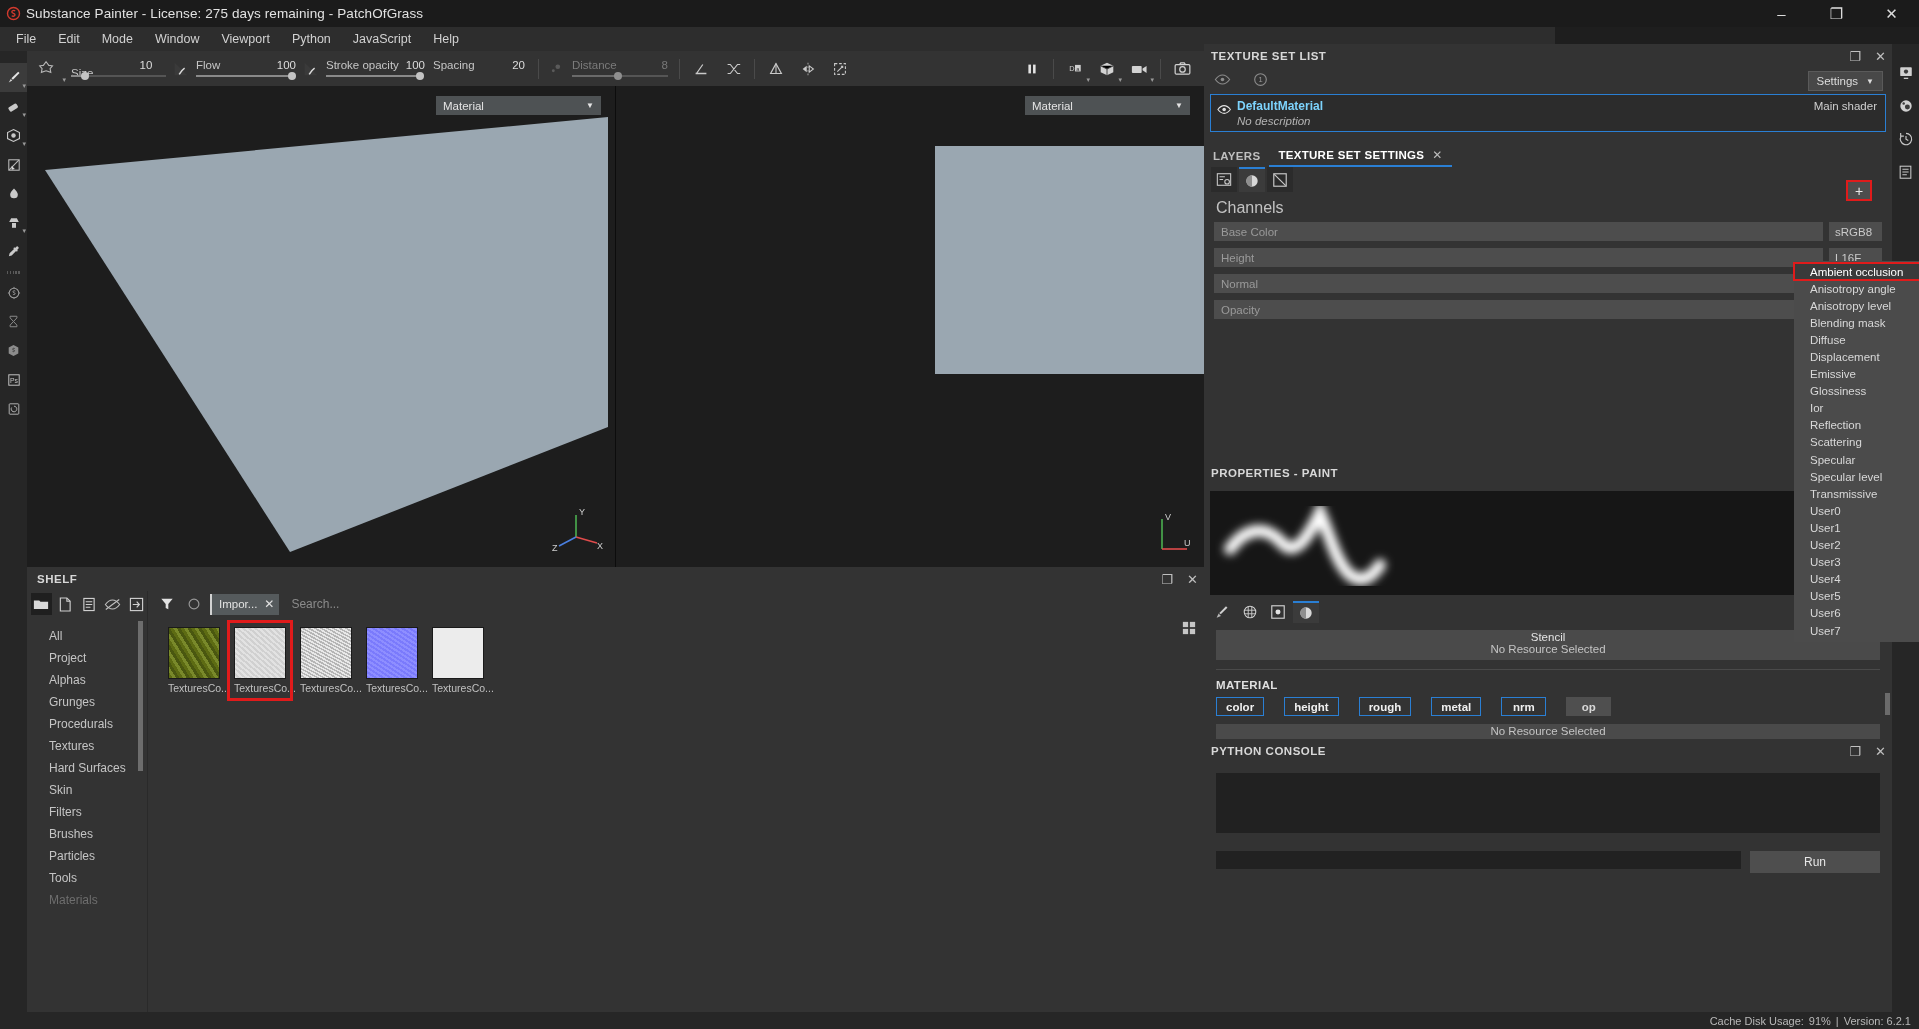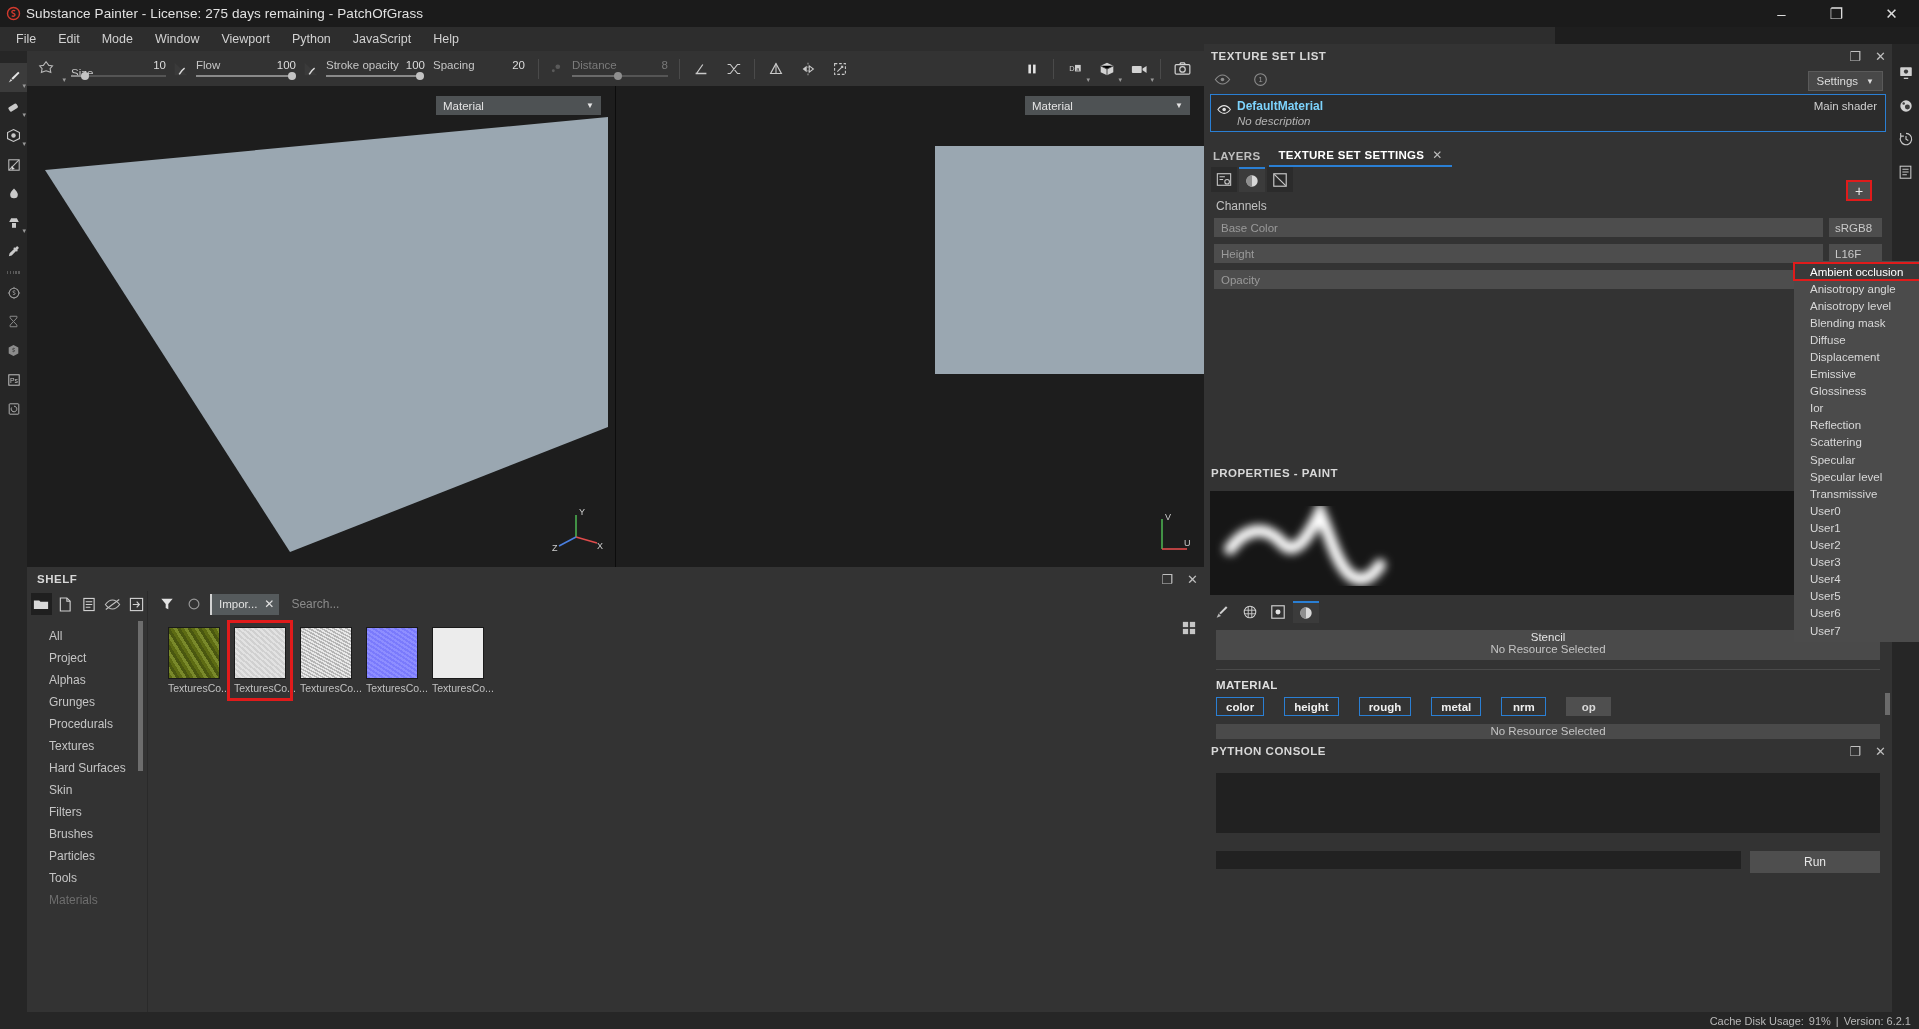--- a/index.html
+++ b/index.html
@@ -124,21 +124,21 @@
   
   #d-tss { top:101px; height:250px; }
   .tabs { height:22px; display:flex; align-items:flex-end; }
   .tab { font-size:11.5px; font-weight:bold; color:#bfbfbf; padding:0 9px; height:22px; display:flex; align-items:center; letter-spacing:.3px; }
   .tab.active { color:#ffffff; border-bottom:2px solid #2a7fd4; }
   .tab .x { margin-left:8px; font-size:12px; font-weight:normal; color:#bdbdbd; }
   .subtabs { height:25px; display:flex; padding-left:7px; background:#333; }
   .subtab { width:26px; height:25px; display:flex; align-items:center; justify-content:center; background:#2b2b2b; margin-right:2px; }
   .subtab.active { background:#3b3b3b; border-top:2px solid #2a7fd4; }
   .ch-area { position:relative; padding:4px 10px 0 10px; }
-  .ch-title { font-size:12px; color:#c2c2c2; margin:3px 0 5px 2px; }
+  .ch-title { font-size:16px; color:#c2c2c2; margin:3px 0 5px 2px; }
   .ch-row { display:flex; align-items:center; height:19px; margin-bottom:7px; }
   .ch-name { flex:1; background:#4d4d4d; height:19px; display:flex; align-items:center; padding-left:7px;
              font-size:11.5px; color:#9a9a9a; }
   .ch-fmt { width:53px; height:19px; background:#4d4d4d; margin-left:6px; display:flex; align-items:center;
             padding-left:6px; font-size:11.5px; color:#c9c9c9; }
   .ch-row.small .ch-name { max-width:110px; background:transparent; color:#b7b7b7; padding-left:2px; }
   .ch-row.small .ch-combo { width:175px; height:19px; background:#3c3c3c; display:flex; align-items:center;
                             padding-left:7px; font-size:11.5px; color:#c9c9c9; margin-left:4px; }
   .plus-btn { position:absolute; right:22px; top:-10px; width:22px; height:17px; background:#4d4d4d;
               display:flex; align-items:center; justify-content:center; color:#e8e8e8; font-size:14px;
@@ -297,21 +297,21 @@
   <div class="toolbar">
     <div class="tool-brush">
       <svg width="22" height="20" viewBox="0 0 24 22">
           <path d="M11 3 14 7l4 .5-2.6 3 .8 4.2L11 13 5.8 14.7 6.6 10.5 4 7.5 8 7z" fill="none" stroke="#b6b6b6" stroke-width="1.2"></path>
         </svg>
       <span class="lt-caret">▾</span>
     </div>
 
     <div class="param" style="width:103px;">
       <span class="param-label" style="position:absolute;left:4px;top:16px;">Size</span>
-      <span class="param-val" style="position:absolute;right:4px;top:8px;width:40px;">10</span>
+      <span class="param-val" style="position:absolute;right:4px;top:8px;width:40px;text-align:center;">10</span>
       <div class="slider" style="width:95px;left:4px;">
         <div class="fill" style="width:13px;"></div>
           <div class="knob" style="left:10px;"></div>
       </div>
     </div>
     <div class="tb-icn" style="width:22px;">
       <svg width="18" height="18" viewBox="0 0 20 20">
           <path d="M3 17h14L3 3z" fill="#3a3a3a"></path>
           <path d="M8 16c1.6-3 3.2-5 6-7" fill="none" stroke="#d9d9d9" stroke-width="1.6"></path>
         </svg>
@@ -660,20 +660,24 @@
         <div class="plus-btn">+</div>
         <div class="ch-title">Channels</div>
 
         <div class="ch-row">
           <span class="ch-name">Base Color</span>
           <span class="ch-fmt">sRGB8</span>
         </div>
         <div class="ch-row">
           <span class="ch-name">Height</span>
           <span class="ch-fmt">L16F</span>
+        </div>
+        <div class="ch-row">
+          <span class="ch-name">Normal</span>
+          <span class="ch-fmt">RGB16F</span>
         </div>
         <div class="ch-row">
           <span class="ch-name">Opacity</span>
           <span class="ch-fmt">L8</span>
         </div>
       </div>
     </div>
 
     <div class="dock" id="d-props">
       <div class="dock-hdr">

